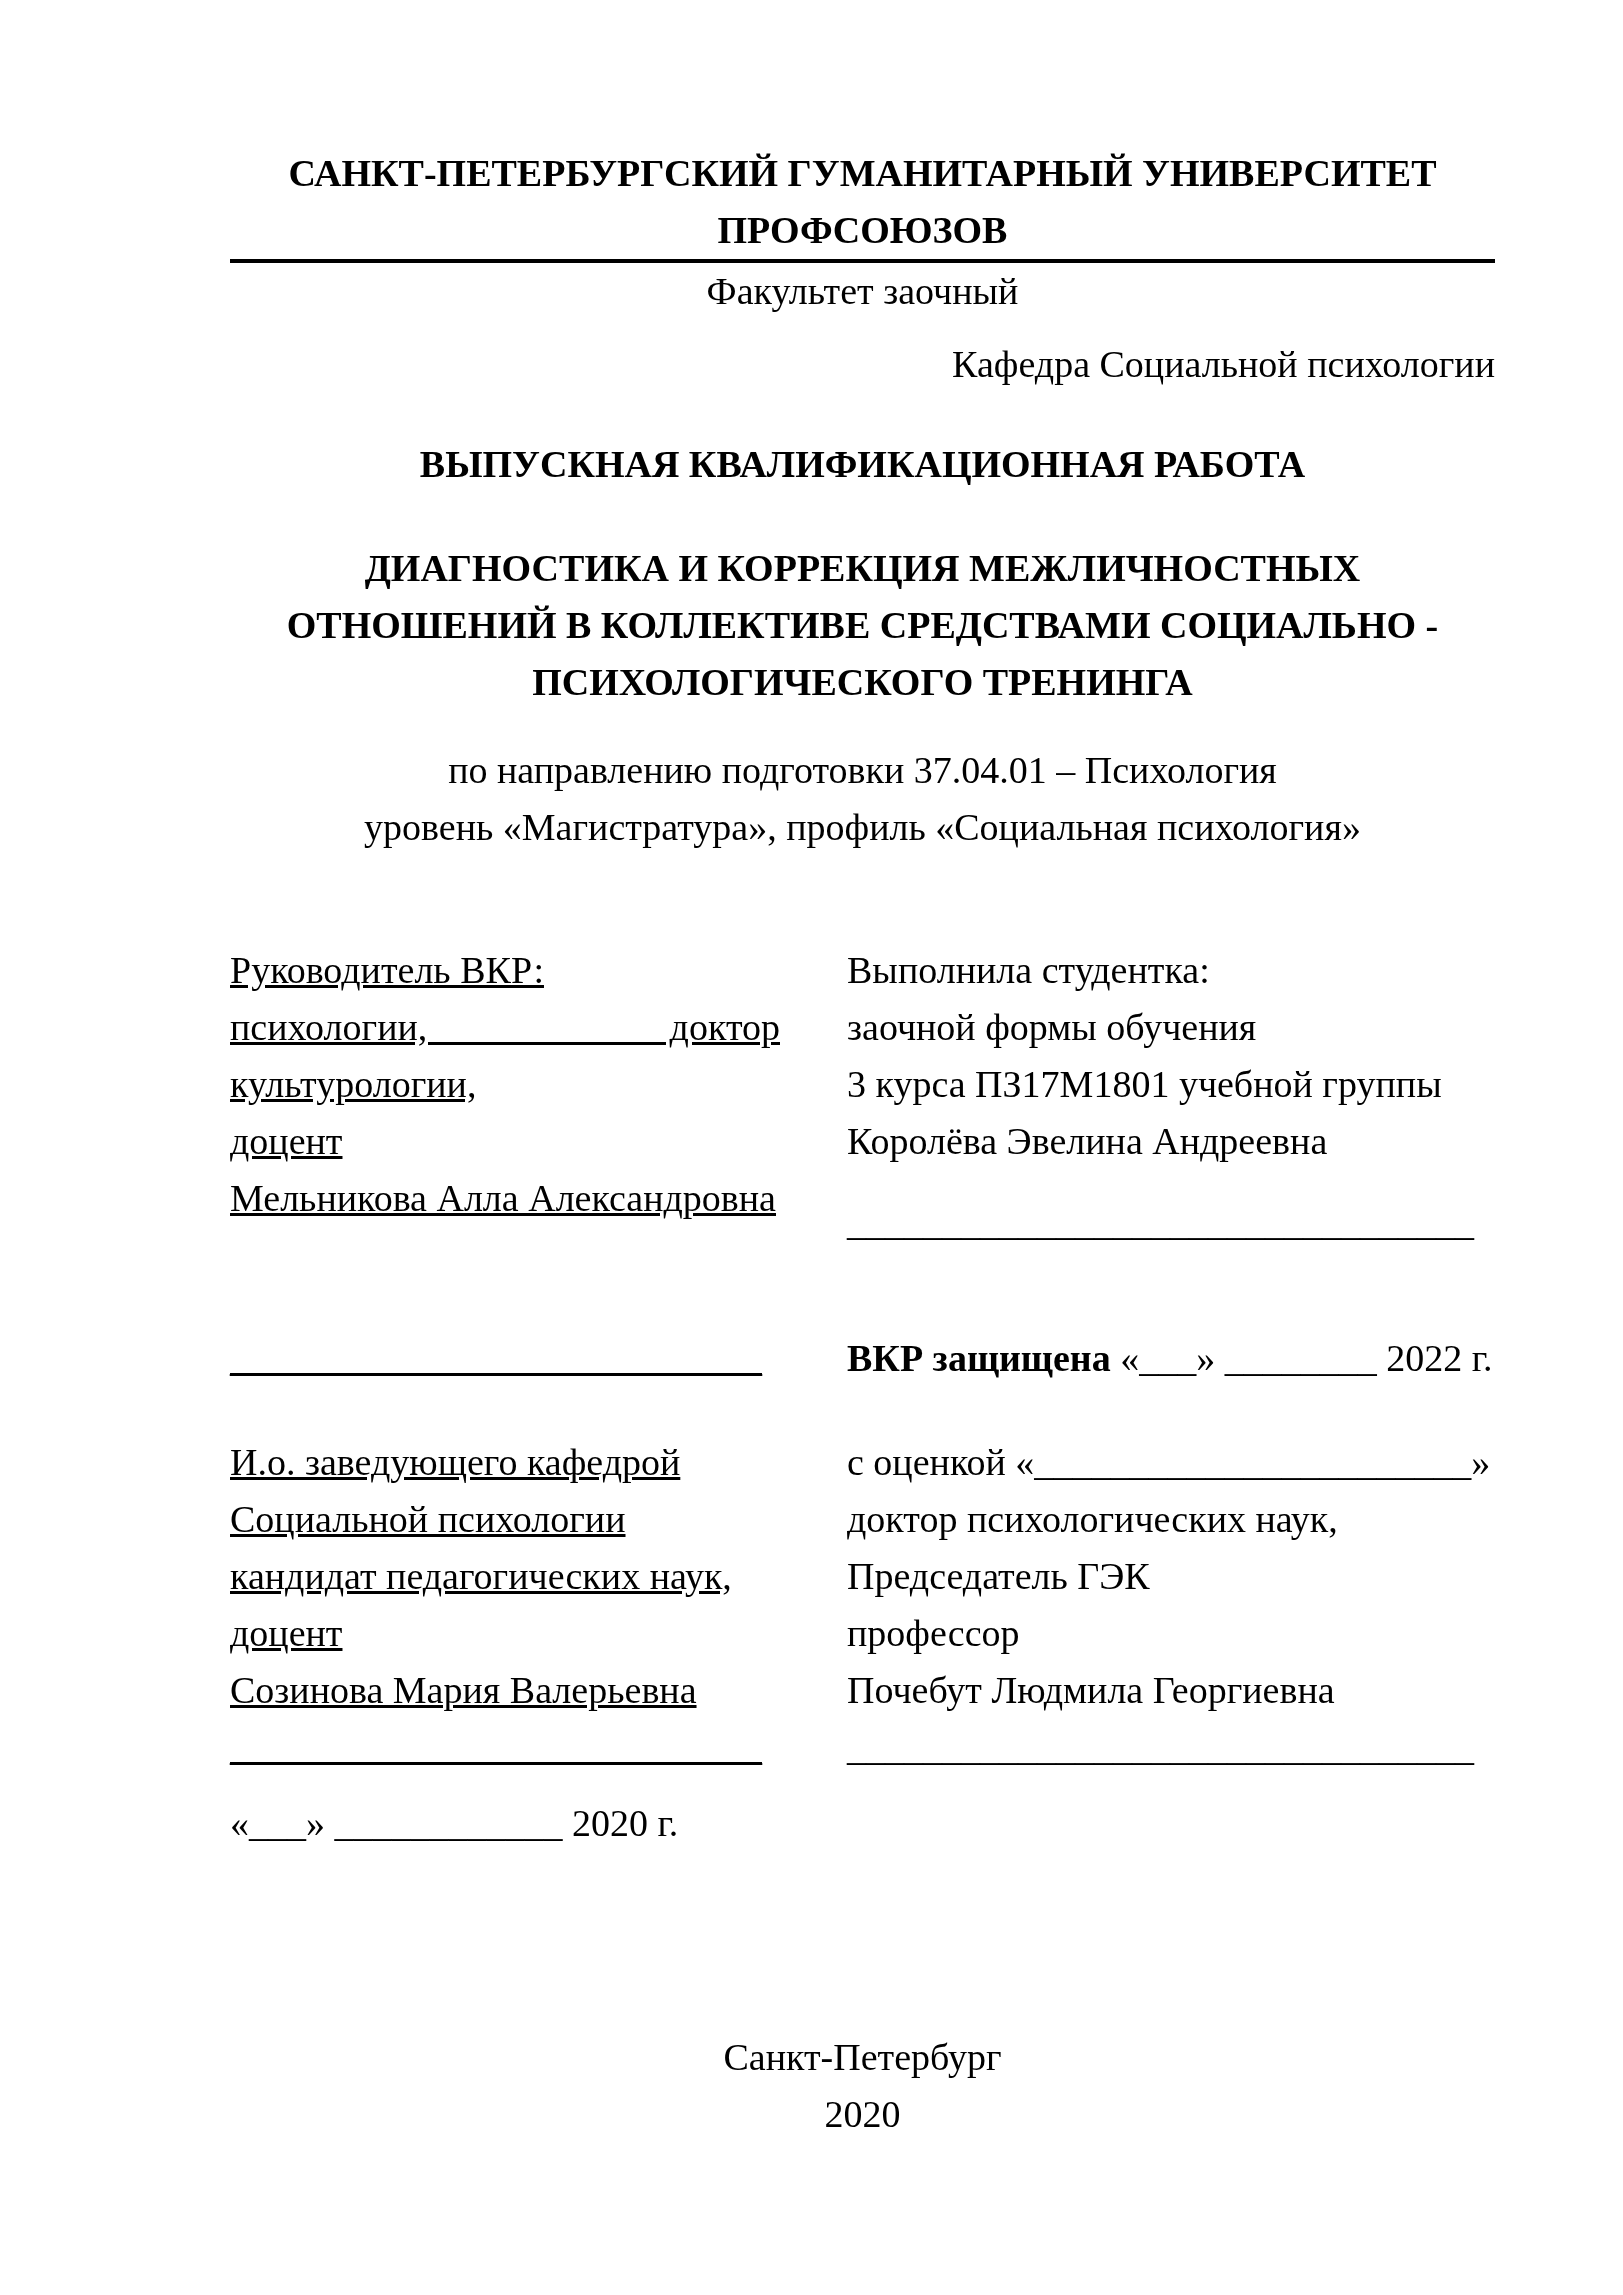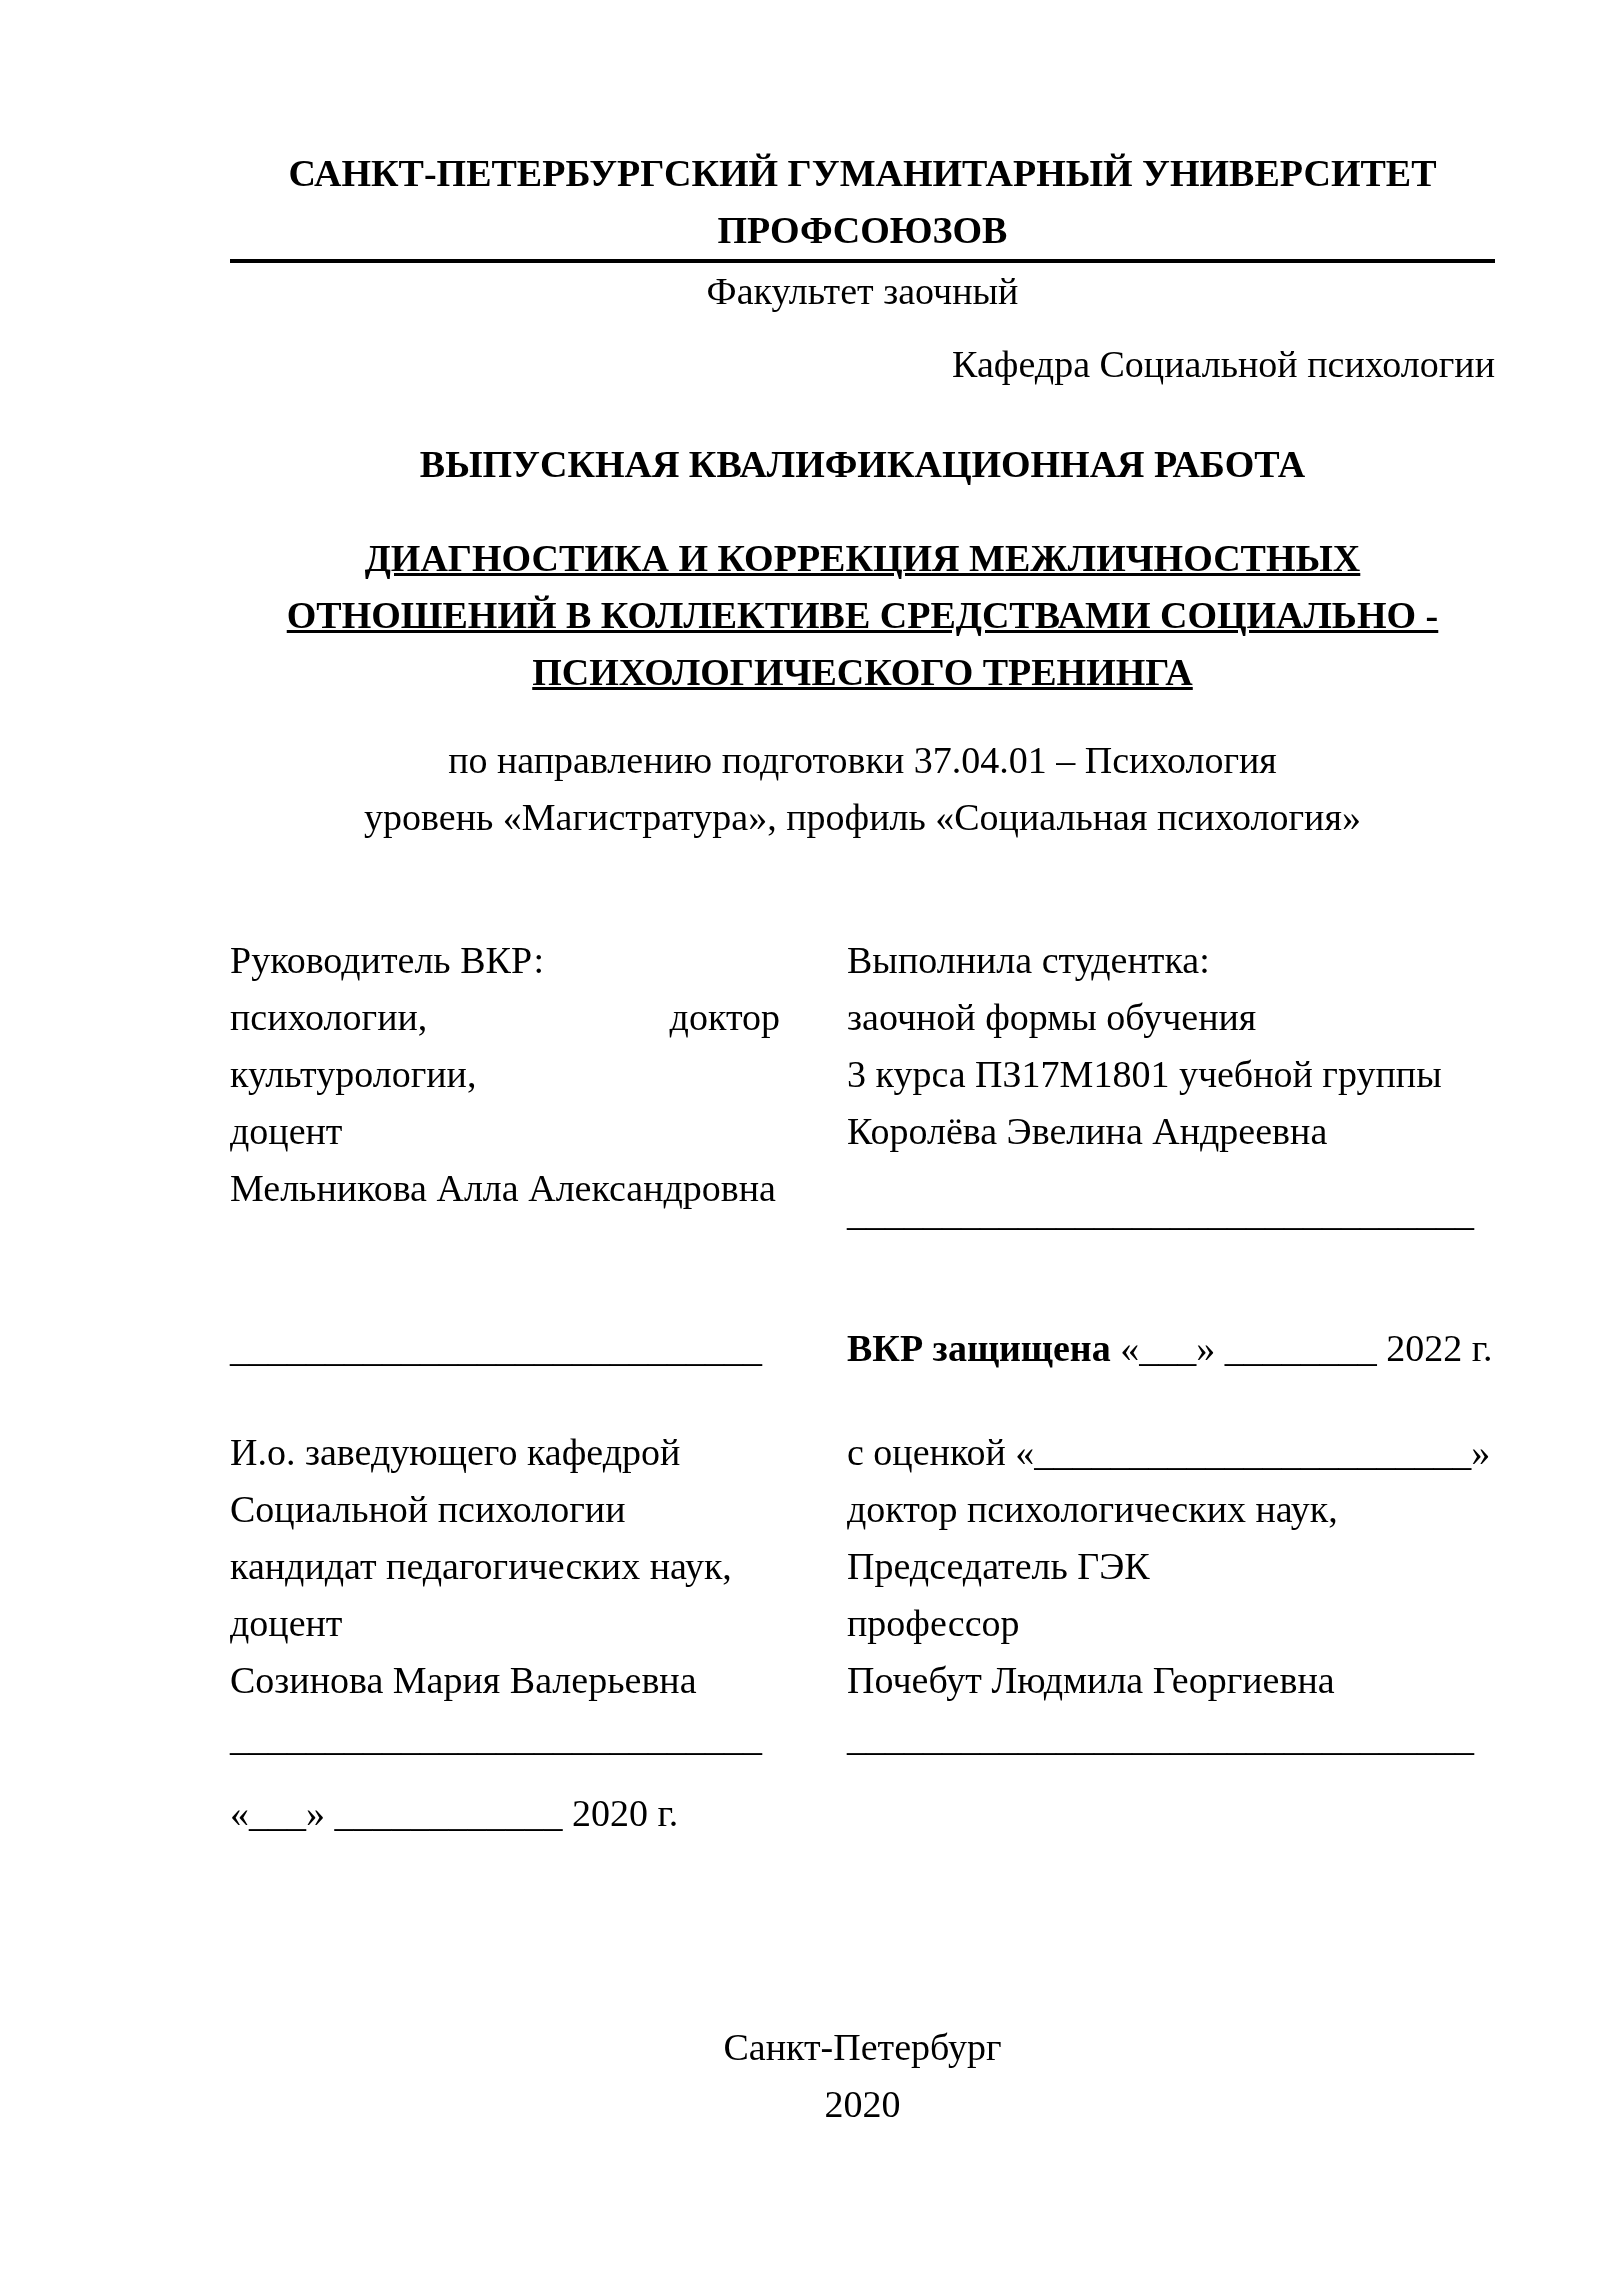--- a/index.html
+++ b/index.html
@@ -28,29 +28,29 @@
   .rule {
     border: none;
     border-top: 4.7px solid #000000;
     margin: 0;
   }
   .cols {
     display: flex;
     justify-content: space-between;
     align-items: flex-start;
   }
-  .col-l { width: 550px; }
+  .col-l { width: 550px; text-decoration: underline; }
   .col-r { width: 648px; }
   .just {
     text-align: justify;
     text-align-last: justify;
   }
   .dept        { margin-top: 16px; }
   .worktype    { margin-top: 43px; font-family: Liberation Serif, serif; }
-  .title-block { margin-top: 37px; text-decoration: underline; }
+  .title-block { margin-top: 47px; }
   .program     { margin-top: 31px; }
   .people      { margin-top: 86px; }
   .stud-sig    { margin-top: 23.6px; }
   .defense-row { margin-top: 79px; }
   .officials   { margin-top: 47px; }
   .sig-row     { margin-top: 0; }
   .date-line   { margin-top: 19.6px; }
   .footer      { margin-top: 177px; }
 </style>
 </head>

